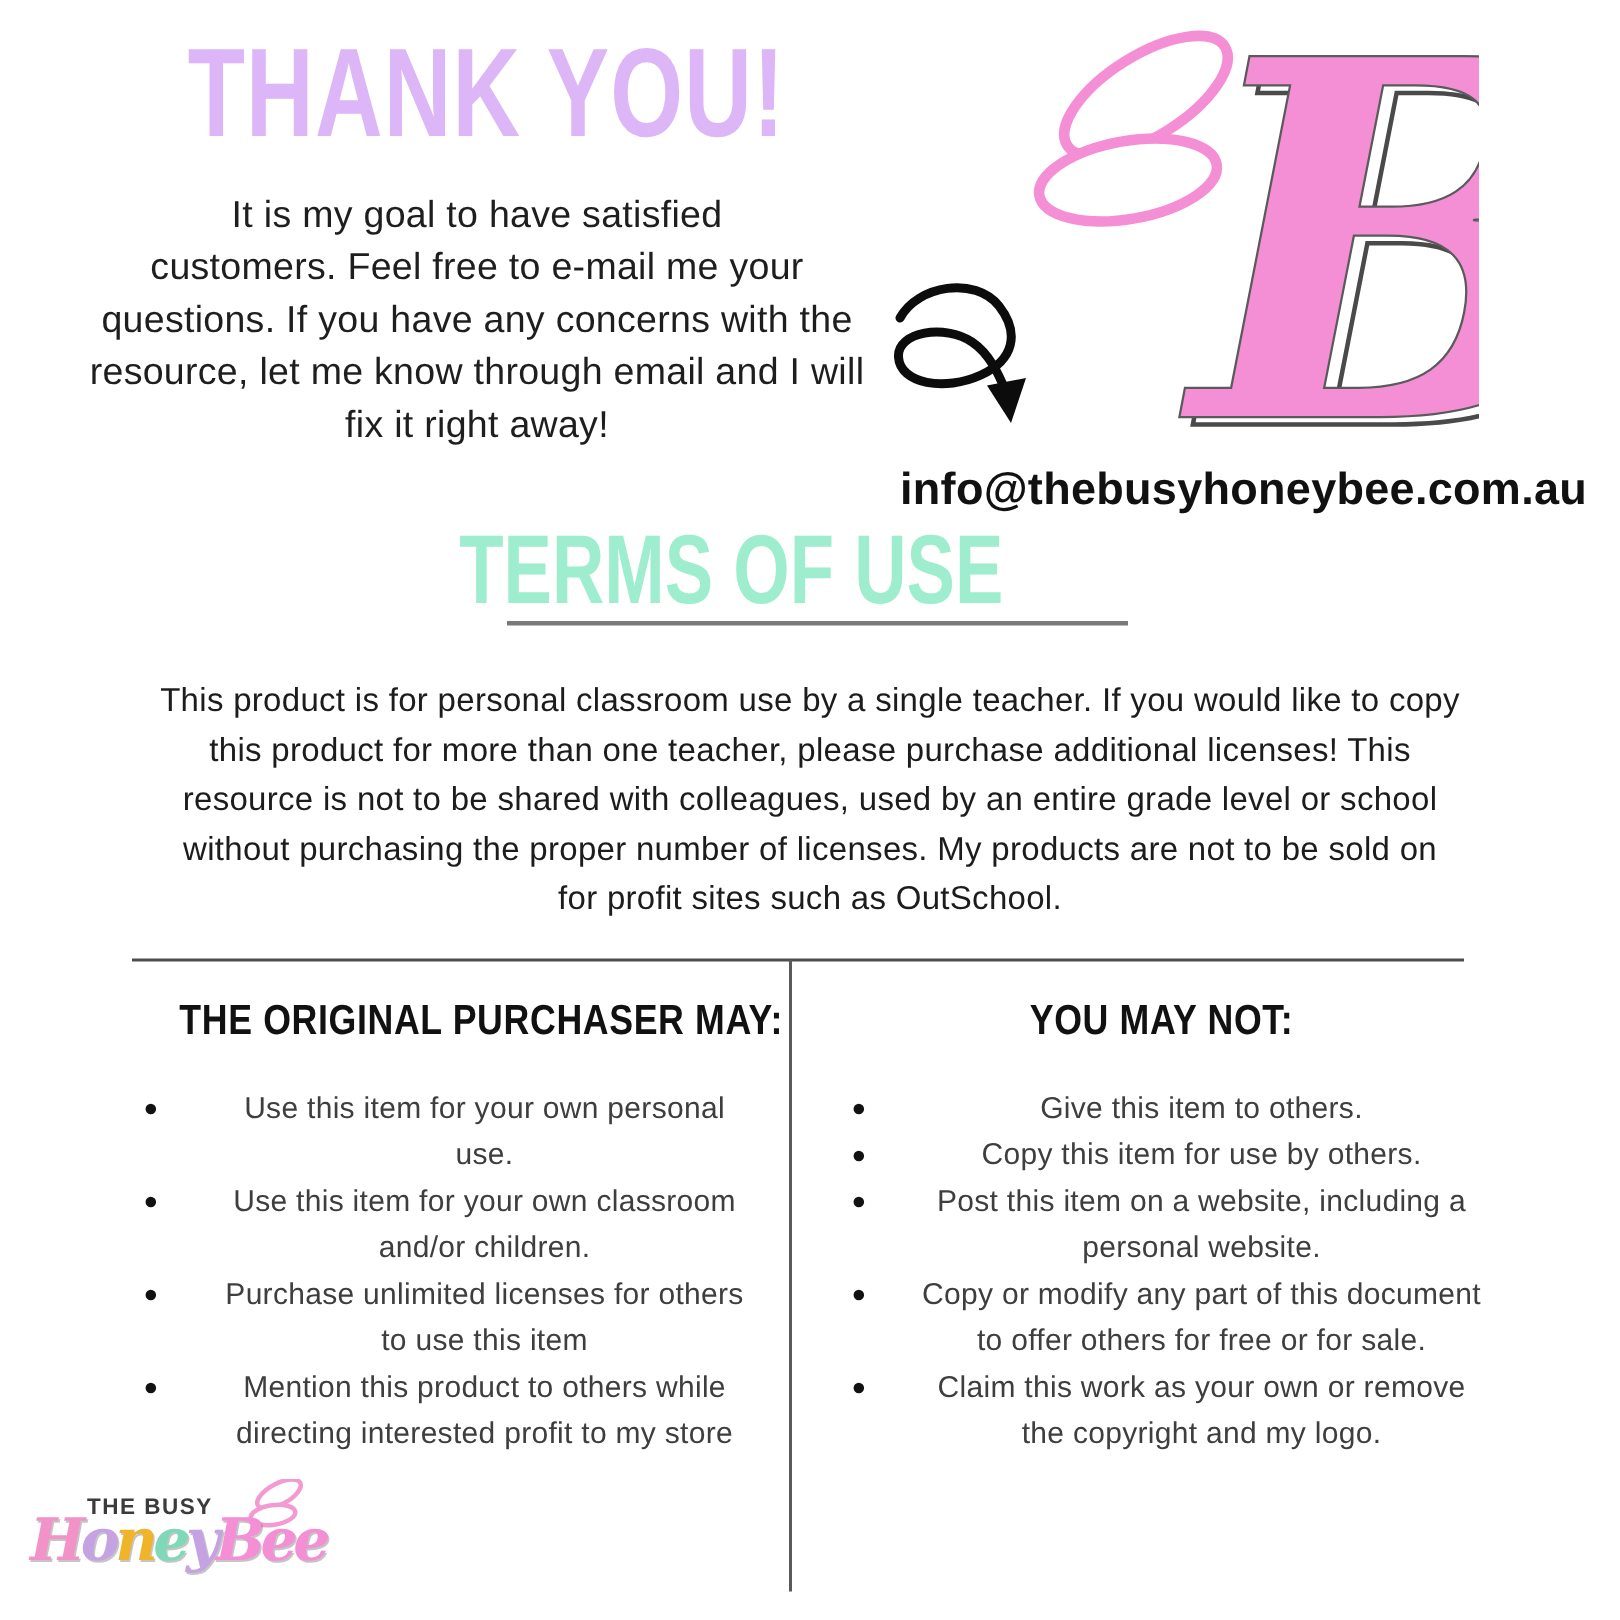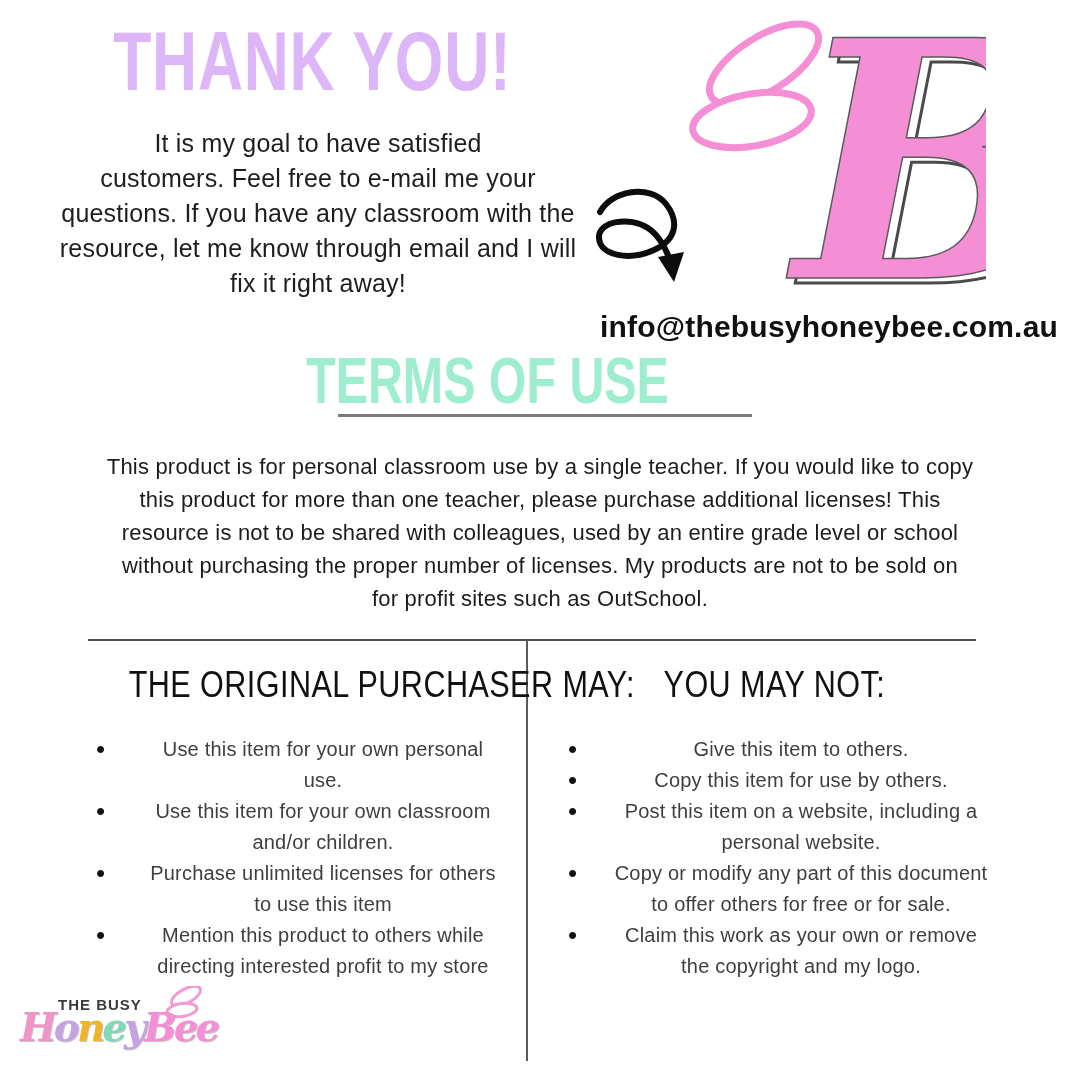--- a/index.html
+++ b/index.html
@@ -2,21 +2,21 @@
 <html><head>
 <meta charset="utf-8">
 <style>
   html,body{margin:0;padding:0;background:#fff;}
   .page{
     position:relative;width:1080px;height:1080px;background:#ffffff;
     font-family:"Liberation Sans",sans-serif;overflow:hidden;
   }
   
   .ty-title{
-    position:absolute;top:18px;left:0;width:625px;text-align:center;
+    position:absolute;top:18px;left:12px;width:625px;text-align:center;
     font-size:80px;font-weight:800;letter-spacing:1px;line-height:88px;white-space:nowrap;
   }
   .ty-title .squeeze{display:inline-block;transform:scaleX(.78) scaleY(1.05);transform-origin:center;}
   .ty-body{
     position:absolute;top:126px;left:28px;width:580px;text-align:center;
     font-size:25px;line-height:35px;color:#1e1e1e;letter-spacing:.2px;
   }
   
   .arrow{position:absolute;top:178px;left:592px;width:105px;height:112px;}
   
@@ -37,21 +37,21 @@
     position:absolute;top:450px;left:48px;width:984px;text-align:center;
     font-size:22px;line-height:33px;color:#1c1c1c;letter-spacing:.2px;
   }
   
   .h-divider{position:absolute;top:639px;left:88px;width:888px;height:2px;background:#4d4d4d;}
   .v-divider{position:absolute;top:640px;left:526px;width:2px;height:421px;background:#5a5a5a;}
   
   .col{position:absolute;top:664px;}
   .col-left{left:84px;width:424px;}
   .col-right{left:556px;width:436px;}
-  .col-title{text-align:center;font-size:36px;font-weight:400;color:#111;white-space:nowrap;}
+  .col-title{text-align:center;font-size:28px;font-weight:700;color:#111;white-space:nowrap;}
   .col-title .squeeze{display:inline-block;transform:scaleX(.85);transform-origin:center;letter-spacing:.5px;}
   ul.bullets{list-style:none;margin:28px 0 0 0;padding:0;}
   ul.bullets li{display:flex;align-items:flex-start;margin:0 0 0 0;}
   ul.bullets .dot{width:42px;flex:0 0 42px;text-align:left;font-size:26px;line-height:31px;color:#111;padding-left:12px;}
   ul.bullets .txt{flex:1;text-align:center;font-size:20px;line-height:31px;color:#3e3e3e;letter-spacing:.2px;}
   .col-left .txt{max-width:352px;margin:0 auto;}
   .col-right .txt{max-width:382px;margin:0 auto;}
   
   .flogo{position:absolute;top:988px;left:18px;width:250px;height:92px;}
   .flogo .busy{
@@ -70,21 +70,21 @@
 
 <div class="page">
 
   <div class="ty-title">
     <span class="squeeze" style="color: rgb(220, 182, 246);">THANK YOU!</span>
   </div>
 
   <div class="ty-body">
     <div>It is my goal to have satisfied</div>
     <div>customers. Feel free to e-mail me your</div>
-    <div>questions. If you have any classroom with the</div>
+    <div>questions. If you have any concerns with the</div>
     <div>resource, let me know through email and I will</div>
     <div>fix it right away!</div>
   </div>
 
   <div class="arrow">
     <svg width="105" height="112" viewBox="0 0 105 112">
       <path d="M8,34 C20,12 58,6 74,26 C88,44 84,62 62,72 C38,83 8,78 7,60 C6,43 38,38 56,50 C68,58 74,72 79,84" fill="none" stroke="#0c0c0c" stroke-width="6" stroke-linecap="round"></path>
       <polygon points="66,79 92,74 82,104" fill="#0c0c0c"></polygon>
     </svg>
   </div>

